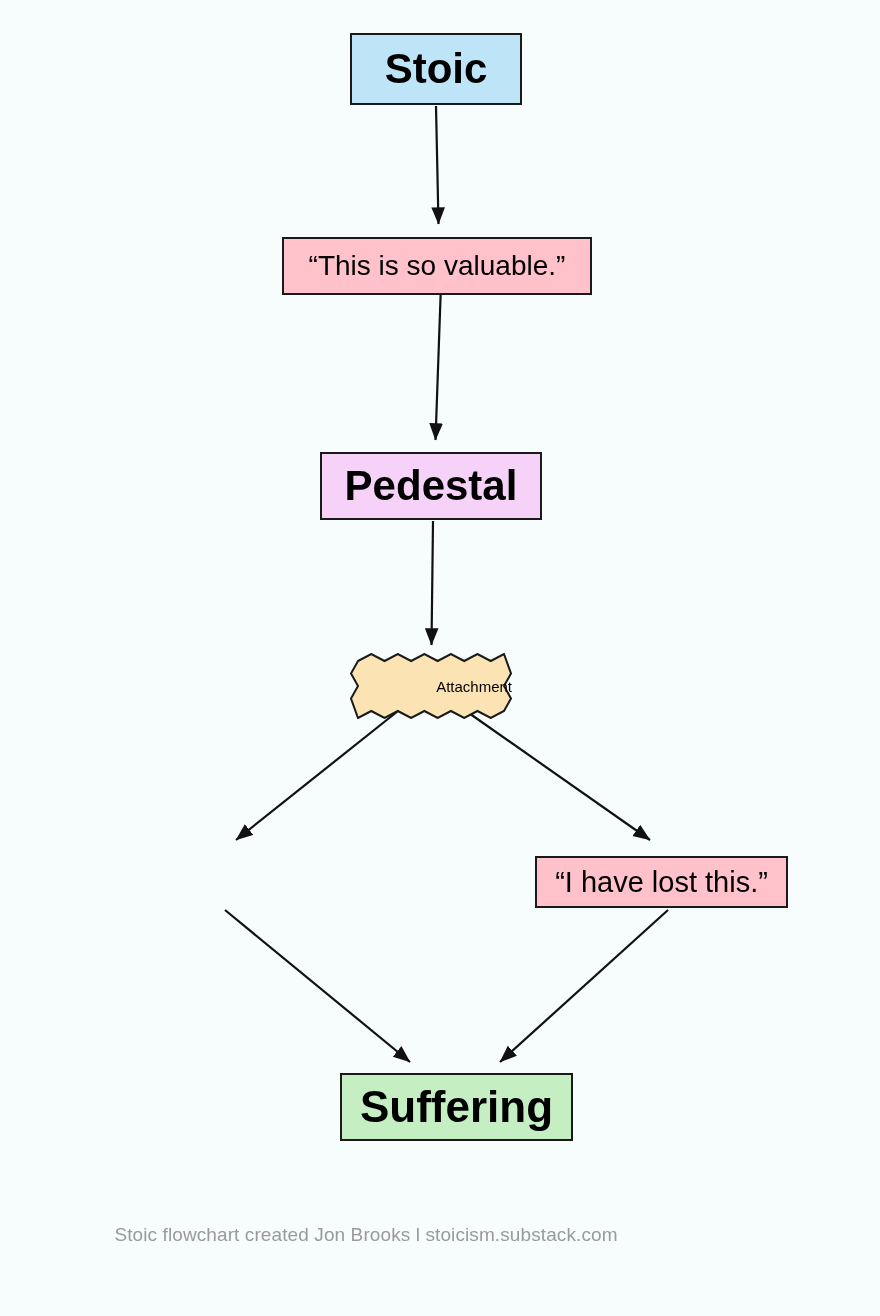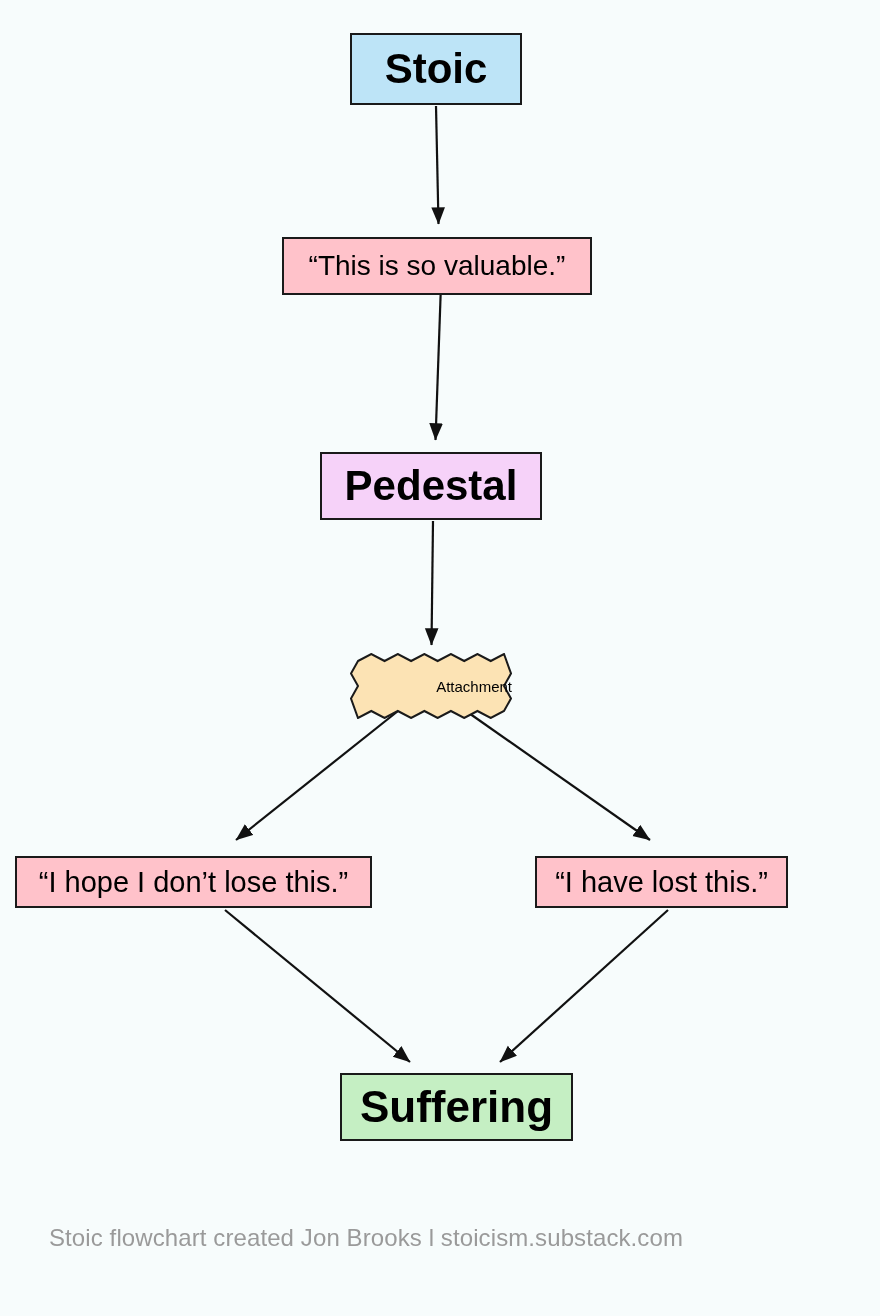--- a/index.html
+++ b/index.html
@@ -61,21 +61,21 @@
     font-size: 15px;
     color: #000;
     white-space: nowrap;
   }
   .footer {
     position: absolute;
     left: 0;
     width: 732px;
     text-align: center;
     color: #9a9a9a;
-    font-size: 24px;
+    font-size: 19px;
     letter-spacing: 0.1px;
   }
 </style>
 </head>
 <body style="background: rgb(247, 252, 252);">
 
 <div id="canvas">
 
   <svg class="edges" viewBox="0 0 880 1316" width="880" height="1316">
     <defs>
@@ -111,23 +111,20 @@
     <span>Pedestal</span>
   </div>
 
   <div class="jagged-wrap" id="node-attachment" style="left: 350px; top: 653px; width: 162px; height: 66px; justify-content: flex-end;">
     <svg id="jagged-svg" width="162" height="66" viewBox="0 0 162 66" preserveAspectRatio="none">
       <polygon id="jagged-poly" points="8.00,8.00 21.27,1.00 34.55,8.00 47.82,1.00 61.09,8.00 74.36,1.00 87.64,8.00 100.91,1.00 114.18,8.00 127.45,1.00 140.73,8.00 154.00,1.00 161.00,20.50 154.00,33.00 161.00,45.50 154.00,58.00 140.73,65.00 127.45,58.00 114.18,65.00 100.91,58.00 87.64,65.00 74.36,58.00 61.09,65.00 47.82,58.00 34.55,65.00 21.27,58.00 8.00,65.00 1.00,45.50 8.00,33.00 1.00,20.50" fill="#fce3b4" stroke="#1a1a1a" stroke-width="2" stroke-linejoin="miter"></polygon>
     </svg>
     <span class="jagged-label">Attachment</span>
   </div>
 
-  <div class="node node-quote" id="node-hope" style="left: 15px; top: 856px; width: 357px; height: 52px; background: rgb(255, 194, 202); font-size: 29px; border-color: rgb(26, 26, 26);">
-    <span>“I hope I don’t lose this.”</span>
-  </div>
 
   <div class="node node-quote" id="node-lost" style="left: 535px; top: 856px; width: 253px; height: 52px; background: rgb(255, 194, 202); font-size: 29px; border-color: rgb(26, 26, 26);">
     <span>“I have lost this.”</span>
   </div>
 
   <div class="node node-strong" id="node-suffering" style="left: 340px; top: 1073px; width: 233px; height: 68px; background: rgb(197, 239, 195); font-size: 44px; border-color: rgb(26, 26, 26);">
     <span>Suffering</span>
   </div>
 
   <div class="footer" style="top: 1224px; color: rgb(154, 154, 154);">Stoic flowchart created Jon Brooks l stoicism.substack.com</div>

